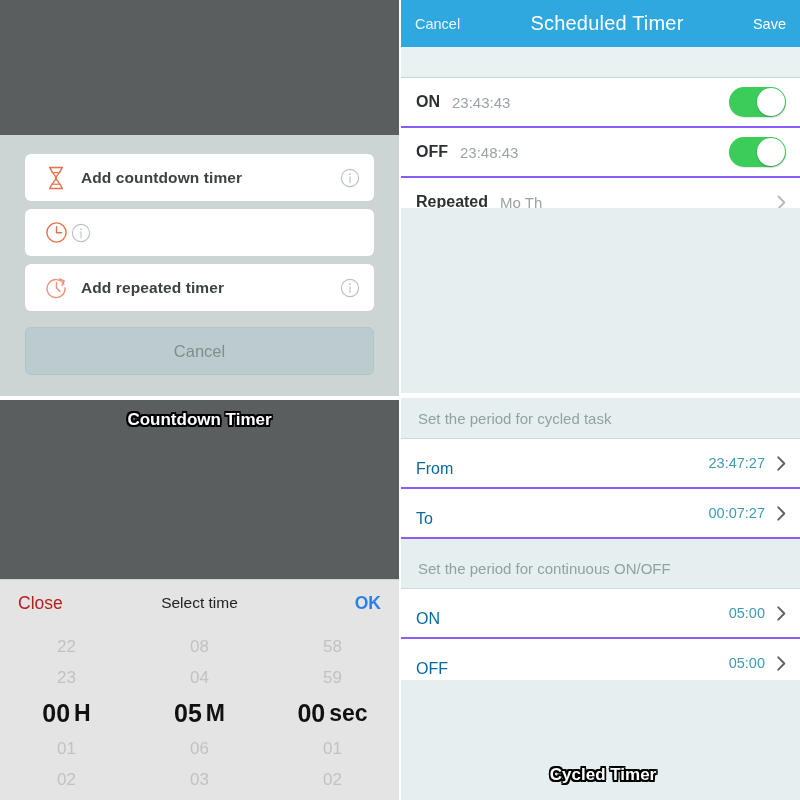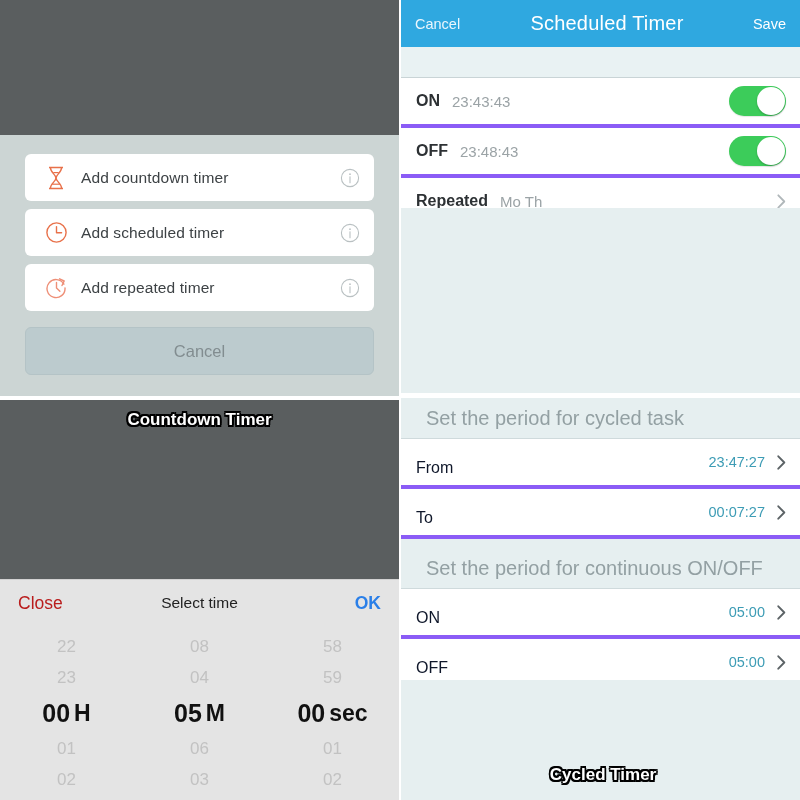--- a/index.html
+++ b/index.html
@@ -23,21 +23,21 @@
   #q-tl .sheet {
     position:absolute; left:0; top:135px; width:100%; height:261px;
     background:#ccd5d4; padding:19px 25px 0 25px;
   }
   .sheet-row {
     background:#ffffff; border-radius:6px; height:47px;
     display:flex; align-items:center; padding:0 14px 0 16px;
     margin-bottom:8px;
   }
   .sheet-icon { width:30px; flex:0 0 30px; display:flex; align-items:center; justify-content:center; }
-  .sheet-label { flex:1 1 auto; font-size:15.5px; color:#3d4245; padding-left:10px; letter-spacing:.1px;}
+  .sheet-label { flex:1 1 auto; font-size:15.5px; color:#3d4245; padding-left:10px; letter-spacing:.1px;font-weight:bold;}
   .info-icon { width:20px; height:20px; flex:0 0 20px; }
   .cancel-btn {
     margin-top:16px; height:48px; border-radius:6px;
     background:#bccbce; border:1px solid #b4c3c6;
     display:flex; align-items:center; justify-content:center;
     color:#828d90; font-size:16.5px;
   }
 
   
   .navbar {
@@ -48,44 +48,44 @@
   .nav-right { font-size:14.5px; color:#ffffff; margin-left:auto; }
   .nav-title {
     position:absolute; left:13px; right:0; text-align:center;
     font-size:20px; letter-spacing:.2px; pointer-events:none;
   }
   .pad-strip { background:#e9f2f3; }
   .hairline-bot { border-bottom:1px solid #c9d4d6; }
 
   .row {
     background:#ffffff; height:49px; display:flex; align-items:center;
-    padding:0 14px 0 15px; border-bottom:4px solid #8b5cf6;
+    padding:0 14px 0 15px; border-bottom:2px solid #8b5cf6;
   }
   .row-label { font-size:16px; color:#2d3134; font-weight:bold; }
-  .row-label-rg { font-size:16px; color:#0f172a;margin-top:12px; }
+  .row-label-rg { font-size:16px; color:#0369a1;margin-top:12px; }
   .row-sub { font-size:15px; color:#9ba3a6; margin-left:12px; }
   .row-spacer { flex:1 1 auto; }
   .row-value { font-size:14.5px; color:#3d9cb5; }
   .chev { margin-left:12px; width:9px; height:15px; }
   .chev-gray { margin-left:12px; width:9px; height:15px; }
 
   .toggle {
     width:57px; height:30px; border-radius:15px; background:#3ccc5a;
     position:relative; flex:0 0 57px;
     box-shadow: 0 1px 1px rgba(0,0,0,.10);
   }
   .toggle .knob {
     position:absolute; right:1px; top:1px; width:28px; height:28px;
     border-radius:50%; background:#ffffff; box-shadow:0 1px 2px rgba(0,0,0,.25);
   }
   .filler { background:#e6eff0; }
 
   .section-head {
     background:#e6eff0; height:41px; display:flex; align-items:center;
-    padding-left:25px; font-size:20px; color:#93a0a3;
+    padding-left:17px; font-size:15px; color:#93a0a3;
     border-bottom:1px solid #cfdadc;
   }
 
   
   #q-bl .dim-bg2 { position:absolute; left:0; top:0; width:100%; height:179px; background:#5a5e5f; }
   .caption {
     position:absolute; left:0; width:100%; text-align:center;
     font-size:17px; font-weight:bold; color:#ffffff;
     -webkit-text-stroke:0px;
     text-shadow:
@@ -141,21 +141,20 @@
         </span>
       </div>
 
       <div class="sheet-row">
         <span class="sheet-icon">
           <svg width="23" height="23" viewBox="0 0 23 23" fill="none" stroke="#e8714a" stroke-width="1.4">
             <circle cx="11.5" cy="11.5" r="9.6"></circle>
             <path d="M11.5 5.6v6.1h5.1" stroke-linecap="round" stroke-linejoin="round"></path>
           </svg>
         </span>
-        <span class="sheet-label">Add scheduled timer</span>
         <span class="info-icon">
           <svg width="20" height="20" viewBox="0 0 20 20" fill="none" stroke="#b9c0c2" stroke-width="1.1">
             <circle cx="10" cy="10" r="8.6"></circle>
             <circle cx="10" cy="6.2" r=".85" fill="#b9c0c2" stroke="none"></circle>
             <path d="M10 8.8v6" stroke-linecap="round"></path>
           </svg>
         </span>
       </div>
 
       <div class="sheet-row">

